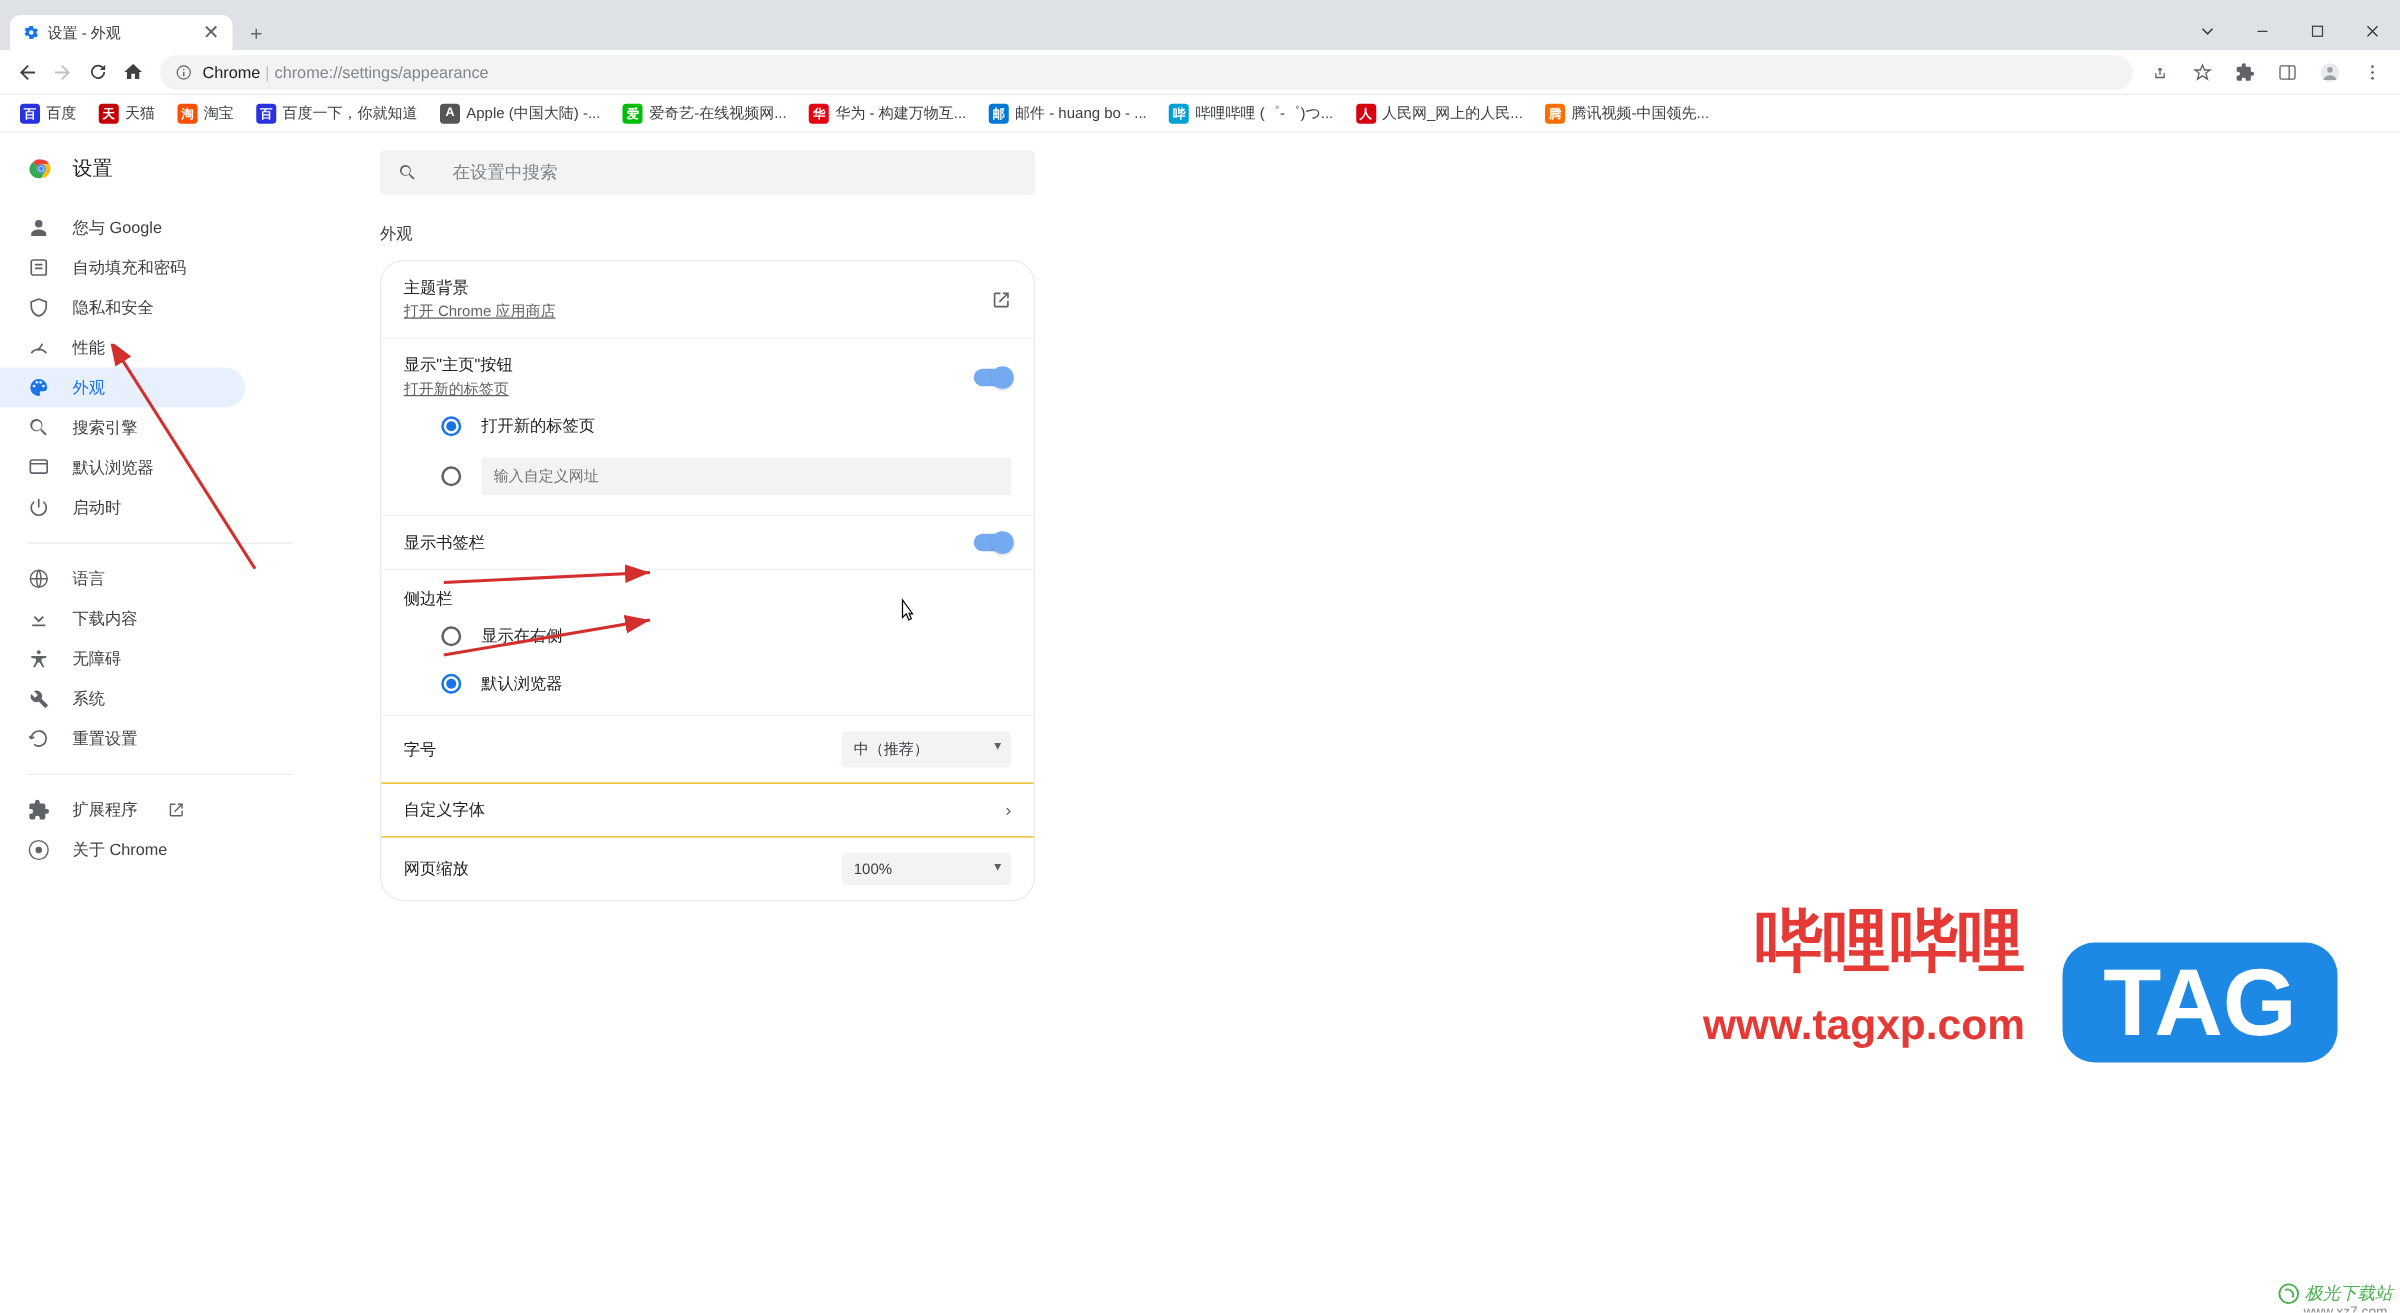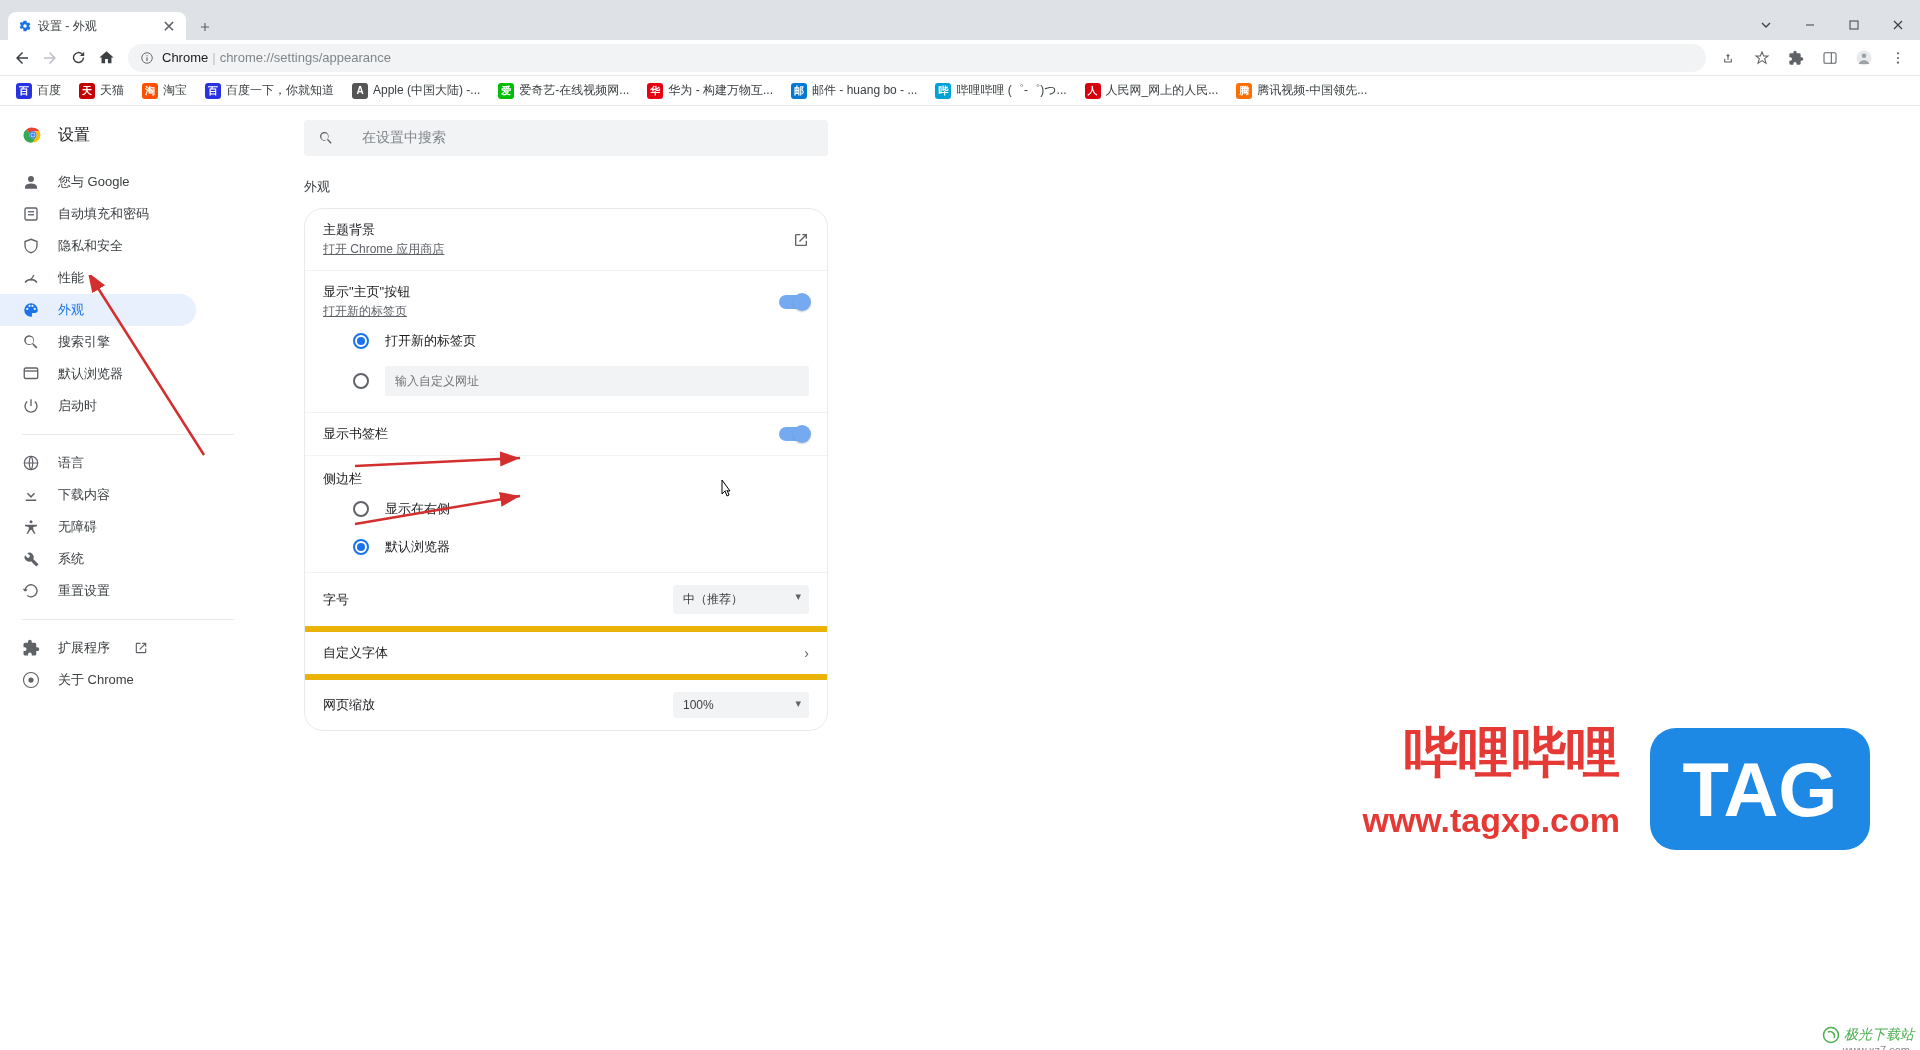--- a/index.html
+++ b/index.html
@@ -65,30 +65,30 @@
 .radio { width: 16px; height: 16px; border: 2px solid #5f6368; border-radius: 50%; display:flex;align-items:center;justify-content:center; flex-shrink:0; }
 .radio.checked { border-color: #1a73e8; }
 .radio.checked::after { content:''; width:8px;height:8px;background:#1a73e8;border-radius:50%; }
 .custom-url { flex: 1; height: 30px; background: #f1f3f4; border: none; outline: none; padding: 0 10px; font-size: 12px; color: #80868b; border-radius:2px; }
 
 .sub-block { padding-bottom: 8px; border-bottom: 1px solid #f1f3f4; }
 .plain-row { padding: 14px 18px; font-size: 13px; color: #202124; border-bottom: 1px solid #f1f3f4; }
 .radio-group { padding: 0 0 6px; border-bottom: 1px solid #f1f3f4; }
 .radio-row2 { display: flex; align-items: center; padding: 10px 18px 10px 48px; gap: 16px; font-size: 13px; color: #202124; }
 
-.select-row { display:flex; align-items:center; justify-content:space-between; padding: 12px 18px; border-bottom: 6px solid #eab308; }
+.select-row { display:flex; align-items:center; justify-content:space-between; padding: 12px 18px; border-bottom: 1px solid #eab308; }
 .select-row:last-child { border-bottom:none; }
 .select-box { background: #f1f3f4; font-size: 12px; color: #3c4043; padding: 6px 26px 6px 10px; border-radius: 4px; position: relative; min-width: 136px; }
 .select-box::after { content:'▾'; position:absolute; right:8px; top:5px; color:#5f6368; font-size:11px; }
 .chevr { color:#5f6368; font-size:14px; }
 
 
 .watermark1 { position:absolute; bottom:260px; right:300px; font-size:54px; font-weight:700; color:#e53935; font-family:"Microsoft YaHei"; }
 .watermark1b { position:absolute; bottom:210px; right:300px; font-size:34px; font-weight:700; color:#e53935; }
-.tag-badge { position:absolute; bottom:200px; right:50px; width:220px; height:122px; background:#1e88e5; border-radius:26px; color:#fff; font-size:76px; font-weight:800; display:flex;align-items:center;justify-content:center;font-family:Arial; }
+.tag-badge { position:absolute; bottom:200px; right:50px; width:220px; height:96px; background:#1e88e5; border-radius:26px; color:#fff; font-size:76px; font-weight:800; display:flex;align-items:center;justify-content:center;font-family:Arial; }
 .corner-wm { position:absolute; bottom:6px; right:6px; font-size:14px; color:#4caf50; font-style:italic; }
 .corner-sub { position:absolute; bottom:-6px; right:10px; font-size:11px; color:#888; }
 
 
 .arrow-svg { position:absolute; pointer-events:none; }
 
 
 .cursor { position:absolute; left:716px; top:478px; font-size:16px; color:#000; pointer-events:none; }
 
 svg { display:block; }

